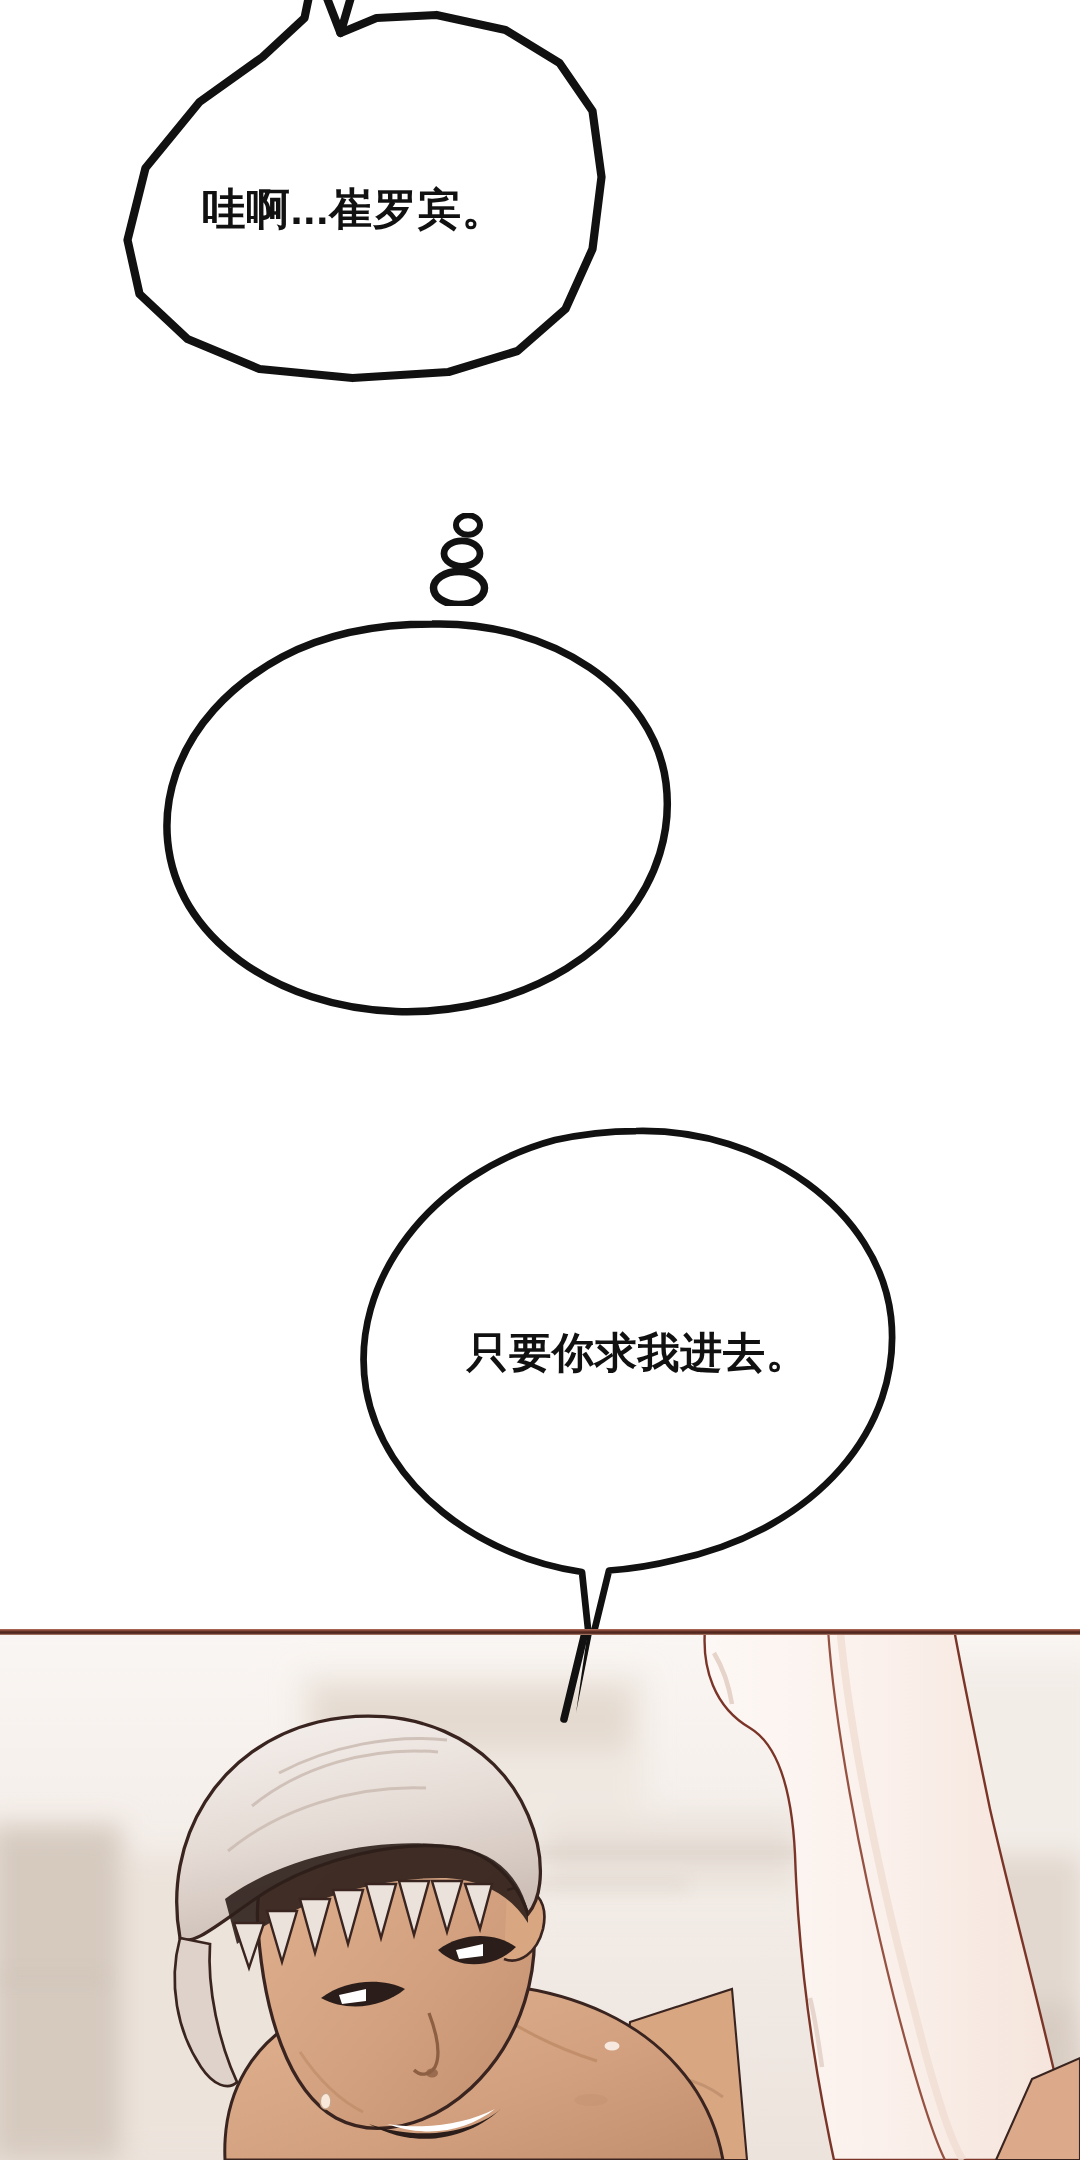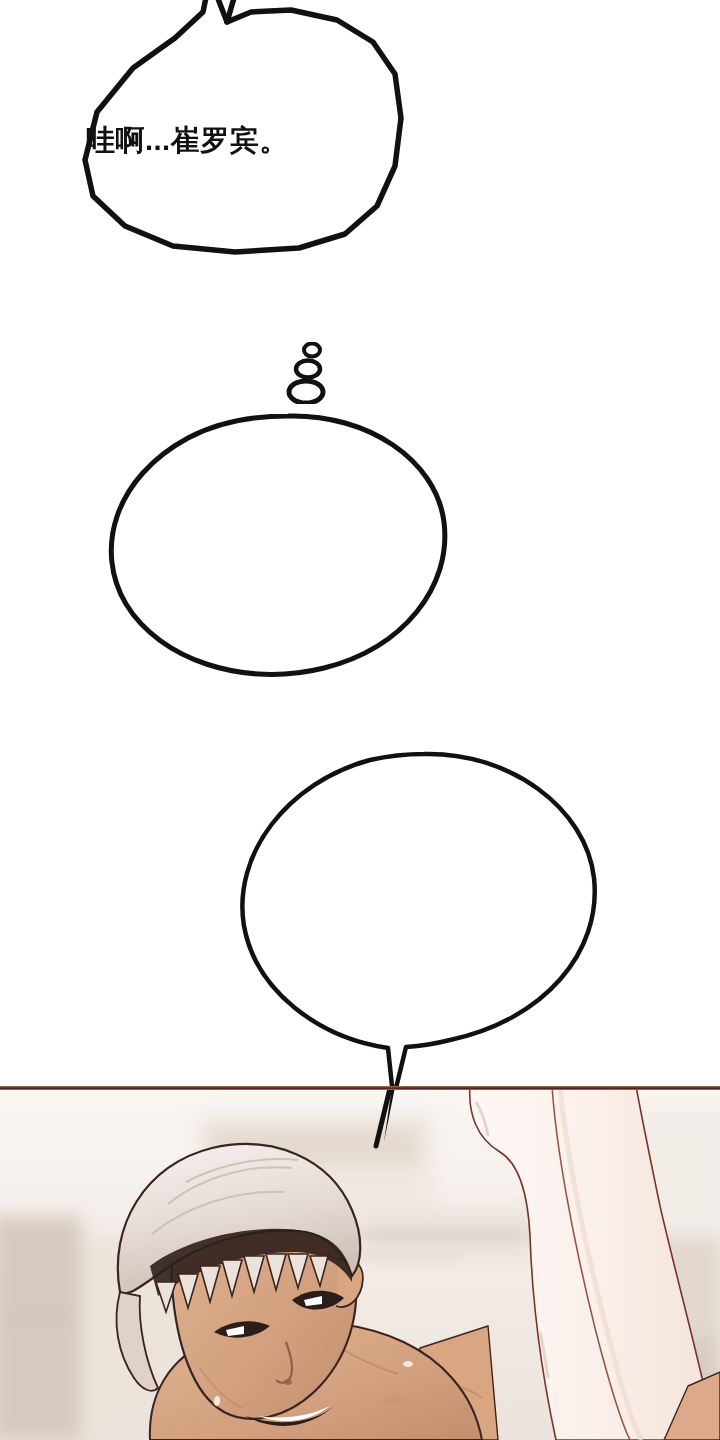--- a/index.html
+++ b/index.html
@@ -21,21 +21,21 @@
 
   
   .layer { position: absolute; }
 
   
   .bubble-text {
     position: absolute;
     color: #111111;
     font-weight: 700;
     letter-spacing: 0.5px;
-    text-align: left;
+    text-align: center;
     white-space: pre-line;
     line-height: 1.28;
     -webkit-font-smoothing: antialiased;
   }
 
   #bubble1-text {
     left: 86px;
     top: 122px;
     width: 300px;
     font-size: 29px;
@@ -131,20 +131,21 @@
              C 206 296 192 298 178 299
              L 168 340
              L 152 394
              L 164 338
              L 160 300
              C 92 290 28 244 16 178
              C 4 106 60 34 142 12
              C 160 8 178 6 196 6 Z" fill="#ffffff" stroke="#111111" stroke-width="4.5" stroke-linejoin="round" stroke-linecap="round"></path>
   </svg>
 
+  <div class="bubble-text" id="bubble3-text">只要你求我进去。</div>
 
   <div id="art-panel">
     <svg width="720" height="354" viewBox="0 0 720 354">
       <defs>
         <linearGradient id="bgWall" x1="0" y1="0" x2="0" y2="1">
           <stop offset="0%" stop-color="#faf6f3"></stop>
           <stop offset="55%" stop-color="#f2ebe6"></stop>
           <stop offset="100%" stop-color="#ece3dc"></stop>
         </linearGradient>
         <linearGradient id="skinGrad" x1="0" y1="0" x2="1" y2="1">

